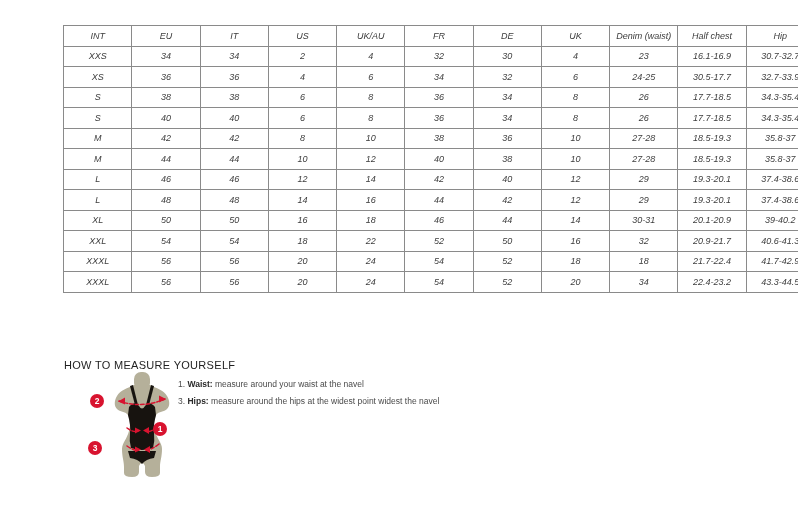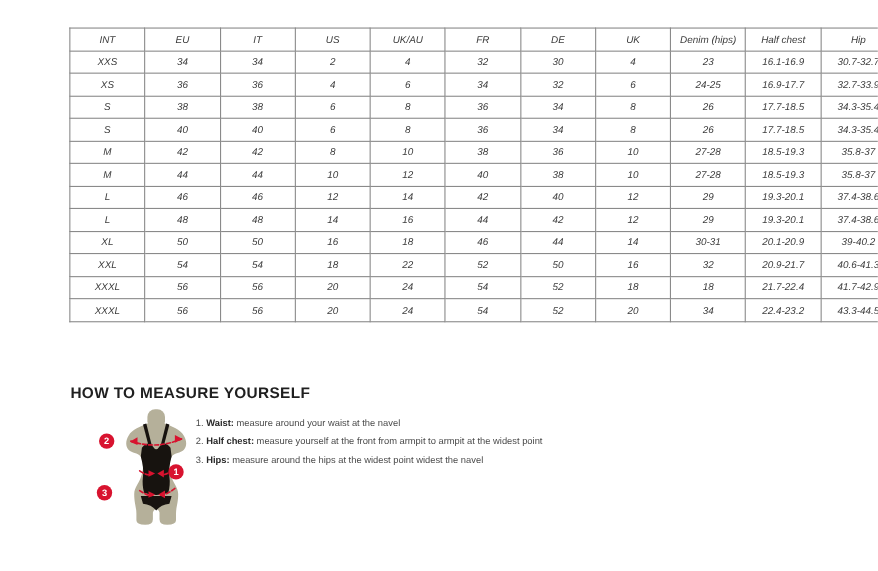--- a/index.html
+++ b/index.html
@@ -18,22 +18,22 @@
     font-size:9px;
     font-weight:400;
     color:#3c3c3c;
     text-align:center;
     vertical-align:middle;
     padding:0 1px;
     white-space:nowrap;
     overflow:hidden;
   }
   .measure-title {
-    position:absolute; left:64px; top:349px;
-    font-size:14px; font-weight:700; letter-spacing:.3px;
+    position:absolute; left:64px; top:359px;
+    font-size:11px; font-weight:400; letter-spacing:.3px;
     color:#1f1f1f;
   }
   .instructions {
     position:absolute; left:178px; top:380px;
     font-size:8.5px; color:#4a4a4a;
   }
   .instruction { margin-bottom:8px; line-height:9px; }
   .instruction b { color:#2a2a2a; }
   .figure {
     position:absolute; left:84px; top:371px; width:112px; height:114px;
@@ -46,21 +46,21 @@
   <thead>
     <tr>
         <th>INT</th>
         <th>EU</th>
         <th>IT</th>
         <th>US</th>
         <th>UK/AU</th>
         <th>FR</th>
         <th>DE</th>
         <th>UK</th>
-        <th>Denim (hips)</th>
+        <th>Denim (waist)</th>
         <th>Half chest</th>
         <th>Hip</th>
       </tr>
   </thead>
   <tbody>
       <tr>
         <td>XXS</td>
         <td>34</td>
         <td>34</td>
         <td>2</td>
@@ -75,21 +75,21 @@
       <tr>
         <td>XS</td>
         <td>36</td>
         <td>36</td>
         <td>4</td>
         <td>6</td>
         <td>34</td>
         <td>32</td>
         <td>6</td>
         <td>24-25</td>
-        <td>16.9-17.7</td>
+        <td>30.5-17.7</td>
         <td>32.7-33.9</td>
       </tr>
       <tr>
         <td>S</td>
         <td>38</td>
         <td>38</td>
         <td>6</td>
         <td>8</td>
         <td>36</td>
         <td>34</td>
@@ -272,15 +272,14 @@
     <text x="13" y="33" fill="#ffffff">2</text>
     <circle cx="76" cy="58" r="7" fill="#d8132f"></circle>
     <text x="76" y="61" fill="#ffffff">1</text>
     <circle cx="11" cy="77" r="7" fill="#d8132f"></circle>
     <text x="11" y="80" fill="#ffffff">3</text>
   </g>
 </svg>
 
 <div class="instructions">
     <div class="instruction"><span>1. </span><b>Waist:</b><span> measure around your waist at the navel</span></div>
-    <div class="instruction"><span>2. </span><b>Half chest:</b><span> measure yourself at the front from armpit to armpit at the widest point</span></div>
     <div class="instruction"><span>3. </span><b>Hips:</b><span> measure around the hips at the widest point widest the navel</span></div>
   </div>
 
 </body></html>

